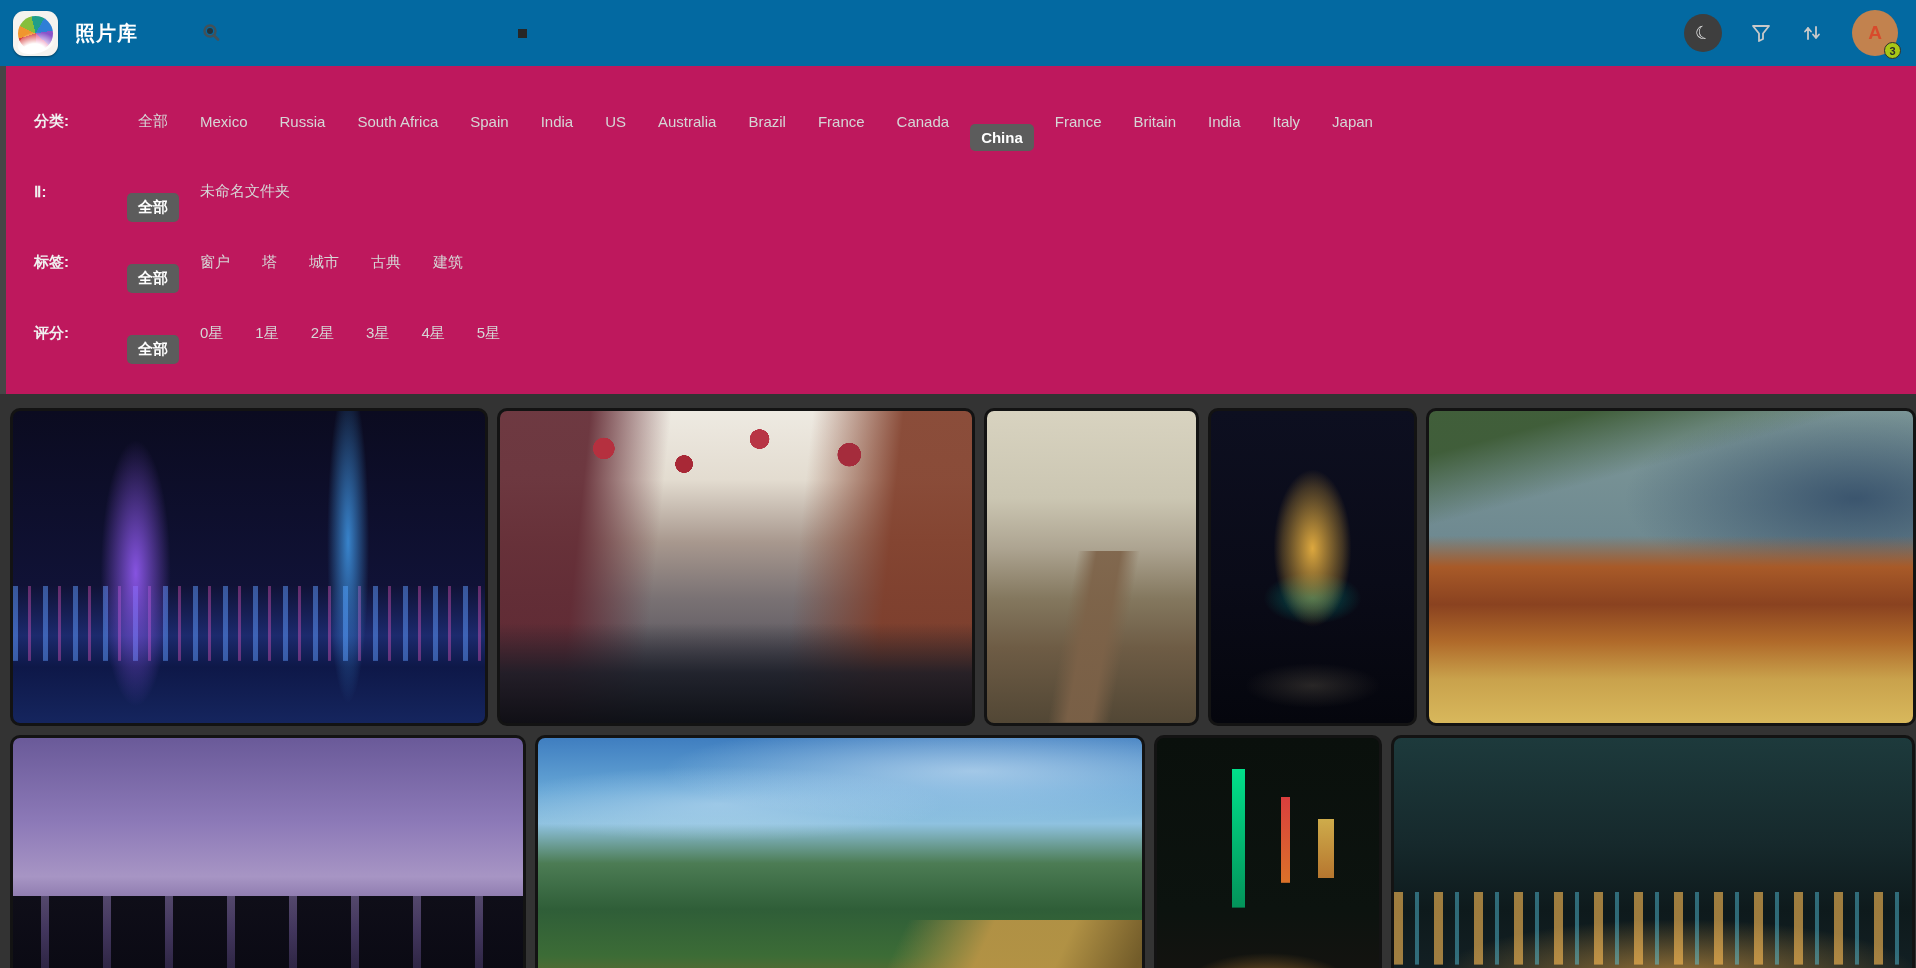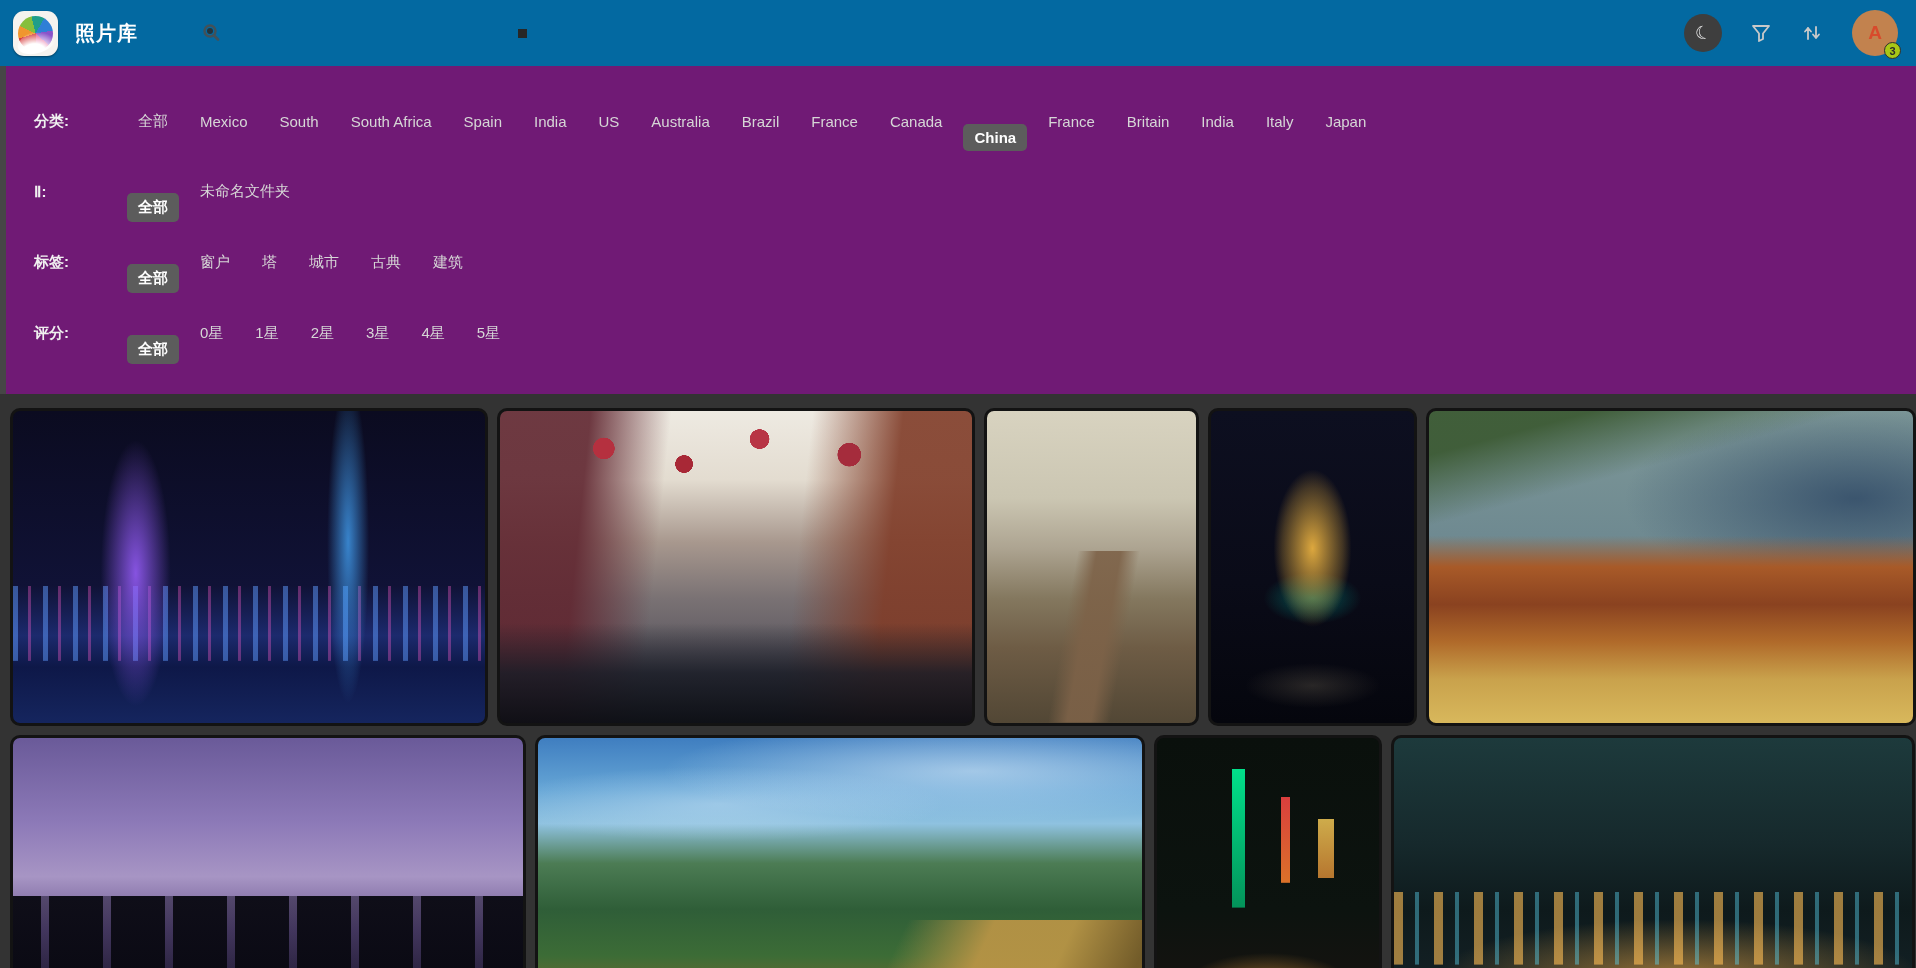--- a/index.html
+++ b/index.html
@@ -20,21 +20,21 @@
   .app-title { font-size: 20px; font-weight: bold; margin-left: 17px; letter-spacing: 1px; color: #ffffff; }
   .dim-search { margin-left: 62px; opacity: .85; }
   .mini-square { width: 9px; height: 9px; background: #272727; margin-left: 296px; }
   .topbar-right { margin-left: auto; display: flex; align-items: center; gap: 28px; }
   .round-btn { width: 38px; height: 38px; border-radius: 50%; background: #3e3e3e; display: flex; align-items: center; justify-content: center; cursor: pointer; }
   .moon-glyph { font-size: 18px; color: #e3e3e3; transform: rotate(-14deg); }
   .icon-btn { display: flex; align-items: center; justify-content: center; cursor: pointer; }
   .avatar { width: 46px; height: 46px; border-radius: 50%; background: #c2824e; position: relative; display: flex; align-items: center; justify-content: center; font-size: 19px; font-weight: bold; color: #d84a2c; cursor: pointer; flex: 0 0 auto; }
   .avatar-badge { position: absolute; right: -3px; bottom: -3px; width: 17px; height: 17px; border-radius: 50%; background: #a8c716; color: #2b2b2b; font-size: 11px; font-weight: bold; display: flex; align-items: center; justify-content: center; border: 1px solid #2e2e2e; }
   
-  .filter-panel { background: #701a75; padding: 16px 20px 20px 34px; position: relative; }
+  .filter-panel { background: #be185d; padding: 16px 20px 20px 34px; position: relative; }
   .edge-strip { position: absolute; left: 0; top: 0; bottom: 0; width: 6px; background: #464646; }
   .filter-row { display: flex; align-items: center; min-height: 32px; margin: 10px 0; }
   .filter-label { width: 93px; flex: 0 0 auto; font-size: 15px; font-weight: bold; color: #f0f0f0; }
   .filter-options { display: flex; align-items: center; flex-wrap: wrap; gap: 16px 10px; }
   .pill { padding: 5px 11px; border-radius: 5px; font-size: 15px; color: #d6d6d6; cursor: pointer; white-space: nowrap; }
   .pill.selected { background: #5c5c5c; color: #ffffff; font-weight: bold; margin-top: 32px; }
   
   .gallery { padding: 14px 0 0 10px; }
   .photo-row { display: flex; gap: 9px; margin-bottom: 9px; }
   .photo { flex: 0 0 auto; border: 3px solid #131313; border-radius: 10px; background-color: #1b1b1b; cursor: pointer; }
@@ -82,21 +82,21 @@
   </div>
 </header>
 
 <section class="filter-panel">
   <div class="edge-strip"></div>
 <div class="filter-row">
       <span class="filter-label">分类:</span>
       <div class="filter-options">
         <span class="pill">全部</span>
         <span class="pill">Mexico</span>
-        <span class="pill">South</span>
+        <span class="pill">Russia</span>
         <span class="pill">South Africa</span>
         <span class="pill">Spain</span>
         <span class="pill">India</span>
         <span class="pill">US</span>
         <span class="pill">Australia</span>
         <span class="pill">Brazil</span>
         <span class="pill">France</span>
         <span class="pill">Canada</span>
         <span class="pill selected">China</span>
         <span class="pill">France</span>

